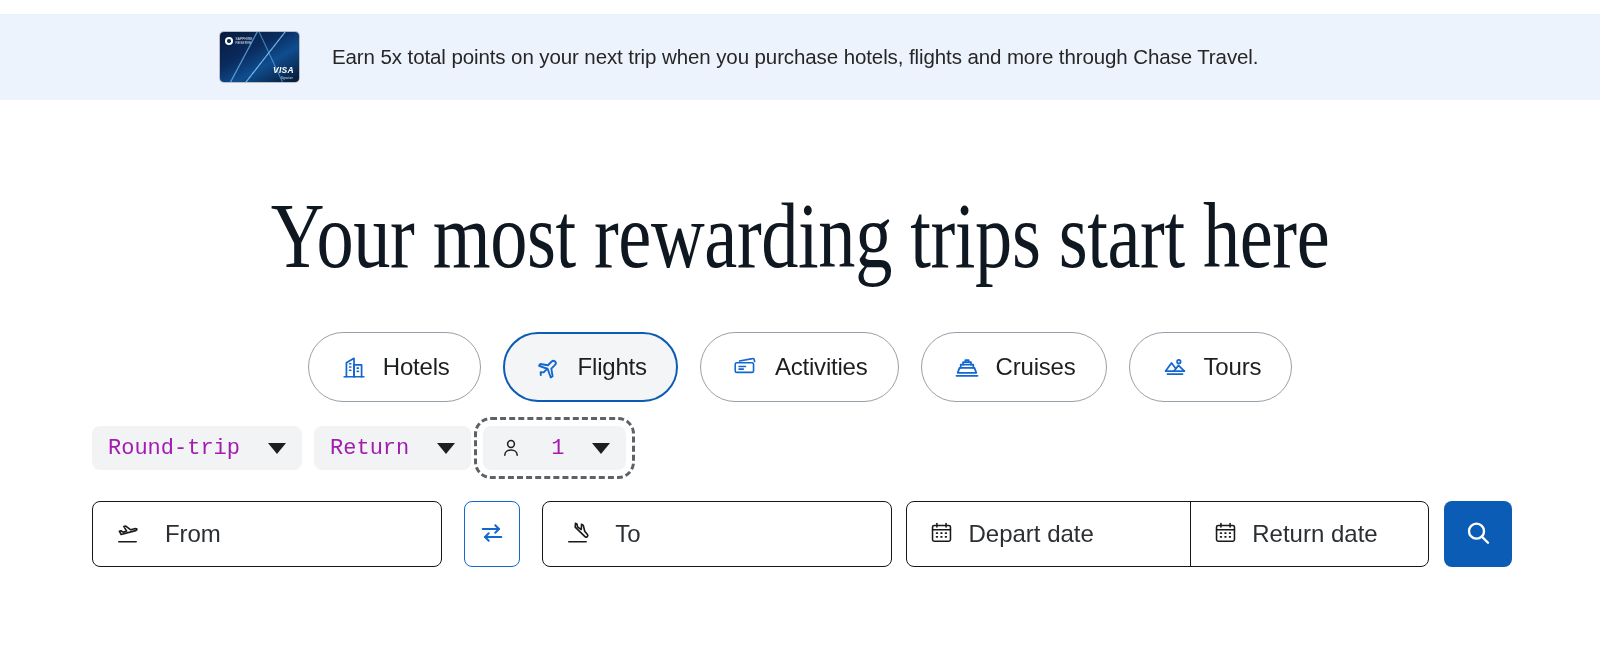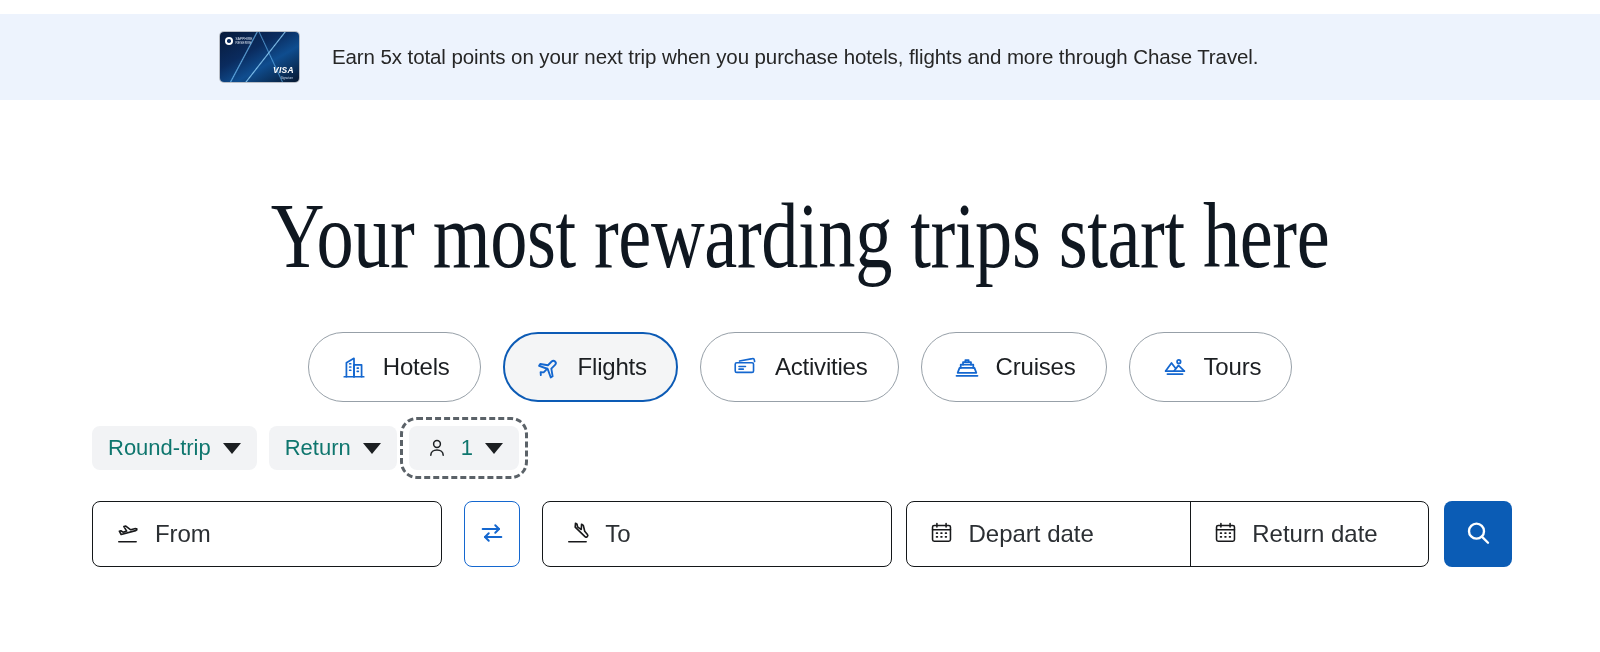--- a/index.html
+++ b/index.html
@@ -185,27 +185,27 @@
     gap: 12px;
     height: 52px;
   }
   .pill {
     height: 44px;
     background: #f2f3f5;
     border: none;
     border-radius: 8px;
     display: flex;
     align-items: center;
-    gap: 12px;
+    gap: 28px;
     padding: 0 16px;
     font-size: 22px;
-    color: #0f766e;
+    color: #a21caf;
     cursor: pointer;
     white-space: nowrap;
-    font-family: Liberation Sans, sans-serif;
+    font-family: Liberation Mono, monospace;
   }
   .pill .caret {
     width: 0; height: 0;
     border-left: 9px solid transparent;
     border-right: 9px solid transparent;
     border-top: 11px solid #1c1f22;
     flex: 0 0 auto;
   }
   .pill-focus {
     outline: 3px dashed #5b6268;
@@ -221,21 +221,21 @@
     margin-top: 27px;
     gap: 0;
   }
   .field {
     height: 66px;
     border: 1.6px solid #141719;
     border-radius: 8px;
     background: #ffffff;
     display: flex;
     align-items: center;
-    gap: 14px;
+    gap: 24px;
     padding: 0 22px;
     cursor: text;
   }
   .field .field-icon { display: flex; align-items: center; flex: 0 0 auto; }
   .field .field-label {
     font-size: 24px;
     color: #2b2f33;
     letter-spacing: -0.1px;
     white-space: nowrap;
   }

